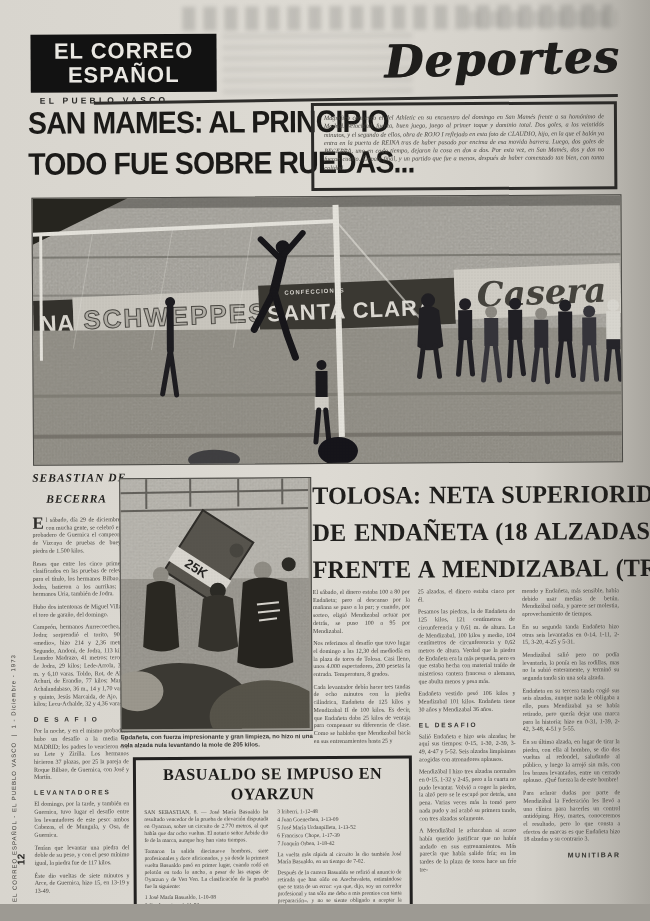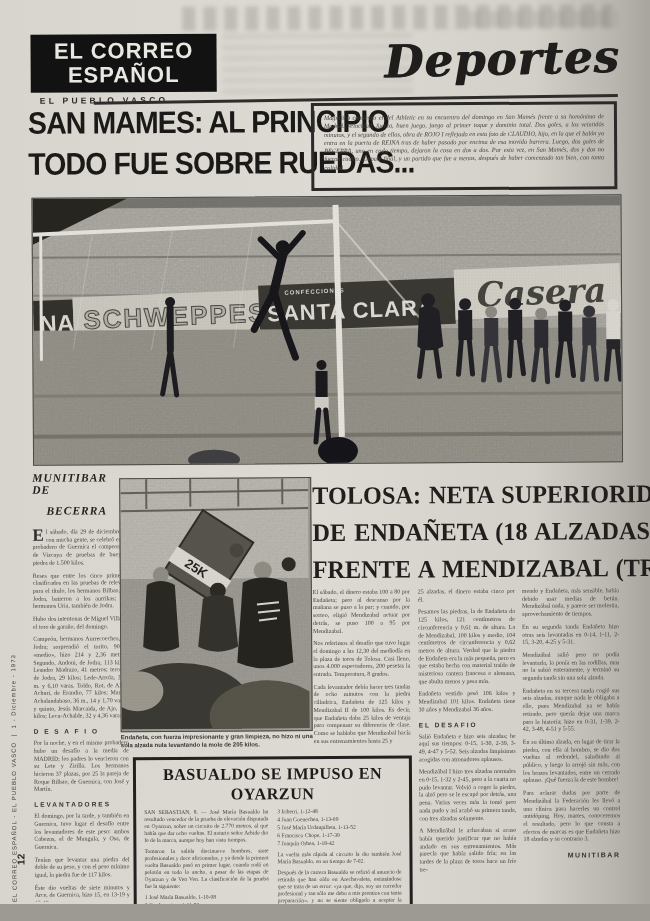--- a/index.html
+++ b/index.html
@@ -228,21 +228,21 @@
         </g>
 
         <ellipse cx="304" cy="254" rx="20" ry="14" fill="#15141a"></ellipse>
         <ellipse cx="180" cy="262" rx="26" ry="10" fill="#2b2a30" opacity=".8"></ellipse>
         <rect x="0" y="0" width="588" height="266" fill="url(#ht)" opacity="0.14"></rect>
       </svg>
     </div>
 
     <div class="guernica abs bt">
       <div class="gtitle">
-        <span>MUNITIBAR DE</span>
+        <span>SEBASTIAN DE</span>
         <span class="t2">BECERRA</span>
       </div>
       <div class="bt">
         <p><span class="dropcap">E</span><span>l sábado, día 29 de diciembre, y con mucha gente, se celebró en el probadero de Guernica el campeonato de Vizcaya de pruebas de bueyes, piedra de 1.500 kilos.</span></p>
         <p>Reses que entre los cinco primeros clasificados en las pruebas de relevos, para el título, los hermanos Bilbao, de Jodra, batieron a los aurrikas; los hermanos Uria, también de Jodra.</p>
         <p>Hubo dos intentonas de Miguel Villar y el toro de garaño, del domingo.</p>
         <p>Campeón, hermanos Aurrecoechea, de Jodra; sorprendió el torito, 90 y «medio», hizo 214 y 2,36 metros. Segundo, Andoni, de Jodra, 113 kilos; Leandro Madrazo, 41 metros; tercero, de Jodra, 29 kilos; Lede-Arrola, 37,5 m. y 6,10 varas. Toldo, Rot, de Alza-Achuri, de Erandio, 77 kilos; Marcos Achalandabaso, 36 m., 14 y 1,70 varas; y quinto, Jesús Marcaida, de Ajo, 132 kilos; Lecu-Achalde, 32 y 4,36 varas.</p>
         <div class="subhead">D E S A F I O</div>
         <p>Por la noche, y en el mismo probadero hubo un desafío a la media de MADRID; los padres lo vencieron con su Lete y Zirilla. Los hermanos hicieron 37 plazas, por 25 la pareja de Roque Bilbao, de Guernica, con José y Martín.</p>
         <div class="subhead">LEVANTADORES</div>

